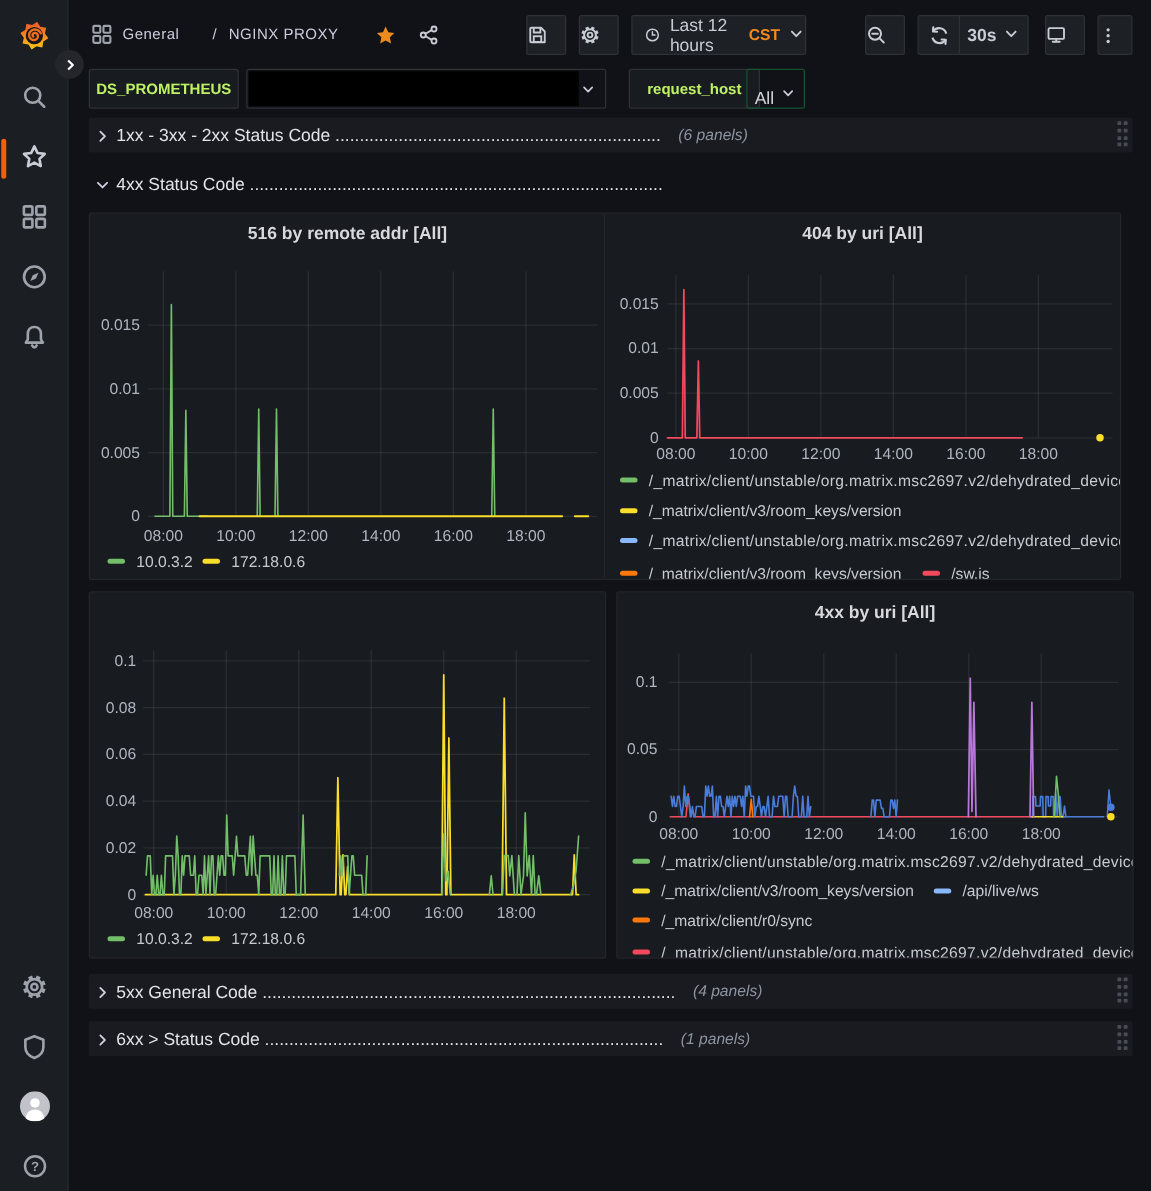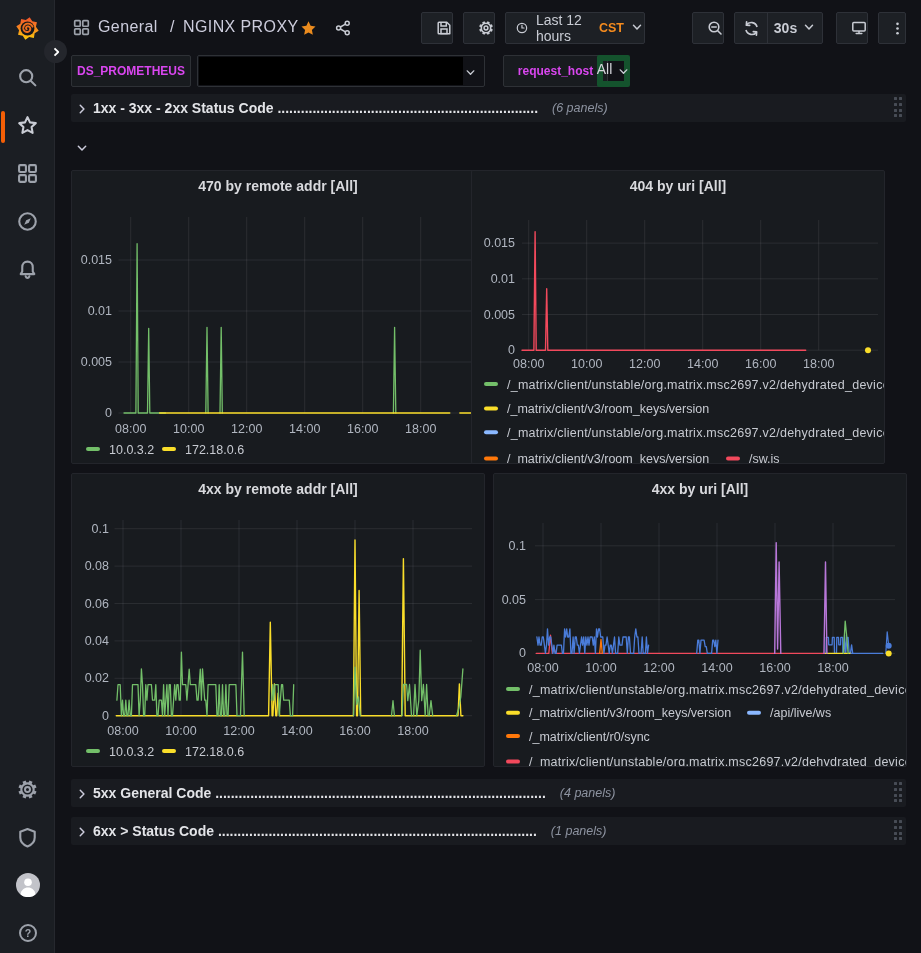--- a/index.html
+++ b/index.html
@@ -1,27 +1,27 @@
 <!DOCTYPE html>
 <html><head><meta charset="utf-8"><style>
 *{margin:0;padding:0;box-sizing:border-box}
 html,body{width:921px;height:953px;background:#111217;font-family:"Liberation Sans",sans-serif;overflow:hidden;position:relative}
 .abs{position:absolute}
 .sidebar{position:absolute;left:0;top:0;width:55px;height:953px;background:#1b1e23;border-right:1px solid #26282e}
 .sbi{position:absolute;left:0;width:55px;display:flex;justify-content:center}
 .topnav{position:absolute;left:55px;top:0;width:866px;height:54px;background:#111217;}
-.navbtn{position:absolute;top:12px;height:32px;background:#1d2025;border:1px solid #2e3138;border-radius:2px;display:flex;align-items:center;justify-content:flex-end}
-.crumb{position:absolute;top:0;height:54px;display:flex;align-items:center;color:#ccccdc;font-size:16px;letter-spacing:0.4px}
+.navbtn{position:absolute;top:12px;height:32px;background:#1d2025;border:1px solid #2e3138;border-radius:2px;display:flex;align-items:center;justify-content:space-between}
+.crumb{position:absolute;top:0;height:54px;display:flex;align-items:center;color:#ccccdc;font-size:12px;letter-spacing:0.4px}
 .subnav{position:absolute;left:55px;top:55px;width:866px;height:40px;background:#111217}
-.vlab{position:absolute;top:0px;height:32px;background:#181b1f;border:1px solid #2e3136;border-radius:2px;display:flex;align-items:center;justify-content:center;color:#d946ef;font-weight:bold;font-size:12px}
+.vlab{position:absolute;top:0px;height:32px;background:#181b1f;border:1px solid #2e3136;border-radius:2px;display:flex;align-items:center;justify-content:center;color:#bef264;font-weight:bold;font-size:12px}
 .panel{position:absolute;background:#181b1f;border:1px solid #23252b;border-radius:2px;overflow:hidden}
 .ptitle{position:absolute;left:0;right:0;top:7px;text-align:center;color:#d8d9dd;font-size:14px;font-weight:bold}
 .rowhead{position:absolute;left:71px;width:835px;height:28px;display:flex;align-items:center;border-radius:2px}
 .rchev{width:22px;display:flex;justify-content:center;align-items:center;margin-top:2px}
-.rtitle{color:#e3e4e8;font-size:14px;font-weight:bold;white-space:nowrap}
+.rtitle{color:#e3e4e8;font-size:14px;font-weight:normal;white-space:nowrap}
 .pcount{color:#8d93a0;font-size:12.5px;font-style:italic;margin-left:14px;white-space:nowrap}
 .draghandle{position:absolute;right:4px;top:3px;width:8px;height:21px}
 .draghandle i{position:absolute;width:2.5px;height:2.5px;border-radius:0.5px;background:#474c55}
 </style></head><body>
 <div class="sidebar"></div>
 <div class="sbi" style="top:17px">
     <svg width="23" height="23" viewBox="0 0 23 23">
 <defs>
         <linearGradient id="gl" x1="0.5" y1="0" x2="0.5" y2="1">
 <stop offset="0" stop-color="#F2542C"></stop>
@@ -200,21 +200,21 @@
   </div>
 <div class="subnav"></div>
 <div class="vlab" style="left:71px;top:55px;width:120px">DS_PROMETHEUS</div>
 <div class="abs" style="left:197px;top:55px;width:288px;height:32px;background:#111217;border:1px solid #2e3136;border-radius:2px">
 <div style="position:absolute;left:1px;top:1px;width:264px;height:28px;background:#000"></div>
 <span style="position:absolute;right:7px;top:9px"><svg width="13" height="13" viewBox="0 0 16 16">
         <path d="M4 6 L8 10.2 L12 6" fill="none" stroke="#c9ccd4" stroke-width="1.7" stroke-linecap="round" stroke-linejoin="round"></path>
       </svg></span>
   </div>
 <div class="vlab" style="left:503px;top:55px;width:105px">request_host</div>
-<div class="abs" style="left:597px;top:55px;width:33px;height:32px;border:6px solid #14532d;border-radius:2px;display:flex;align-items:flex-start;justify-content:center">
+<div class="abs" style="left:597px;top:55px;width:47px;height:32px;border:1px solid #14532d;border-radius:2px;display:flex;align-items:flex-end;justify-content:center">
     <span style="color:#d4d5da;font-size:14px">All</span>
     <span style="margin-left:5px;margin-top:3px"><svg width="13" height="13" viewBox="0 0 16 16">
         <path d="M4 6 L8 10.2 L12 6" fill="none" stroke="#c9ccd4" stroke-width="1.7" stroke-linecap="round" stroke-linejoin="round"></path>
       </svg></span>
   </div>
 <div class="rowhead" style="top:94px;background:#191b20;">
 <span class="rchev">
       <svg width="14" height="14" viewBox="0 0 16 16">
         <path d="M6 3.8 L10.2 8 L6 12.2" fill="none" stroke="#ccccdc" stroke-width="1.7" stroke-linecap="round" stroke-linejoin="round"></path>
       </svg>
@@ -231,23 +231,24 @@
       <i style="left:0px;top:17px"></i>
       <i style="left:5px;top:17px"></i>
     </div>
   </div>
 <div class="rowhead" style="top:133px;">
 <span class="rchev">
       <svg width="14" height="14" viewBox="0 0 16 16">
         <path d="M3.8 6 L8 10.2 L12.2 6" fill="none" stroke="#ccccdc" stroke-width="1.7" stroke-linecap="round" stroke-linejoin="round"></path>
       </svg>
     </span>
+    <span class="rtitle">4xx Status Code .....................................................................................</span>
   </div>
 <div class="panel" style="left:71px;top:170px;width:414px;height:294px">
-<div class="ptitle">470 by remote addr [All]</div>
+<div class="ptitle">516 by remote addr [All]</div>
 <svg width="414" height="294" viewBox="0 0 414 294" style="position:absolute;left:0;top:0" font-family="Liberation Sans">
       <line x1="58.7" y1="46" x2="58.7" y2="242" stroke="rgba(204,204,220,0.10)" stroke-width="1"></line>
       <line x1="116.7" y1="46" x2="116.7" y2="242" stroke="rgba(204,204,220,0.10)" stroke-width="1"></line>
       <line x1="174.7" y1="46" x2="174.7" y2="242" stroke="rgba(204,204,220,0.10)" stroke-width="1"></line>
       <line x1="232.7" y1="46" x2="232.7" y2="242" stroke="rgba(204,204,220,0.10)" stroke-width="1"></line>
       <line x1="290.7" y1="46" x2="290.7" y2="242" stroke="rgba(204,204,220,0.10)" stroke-width="1"></line>
       <line x1="348.7" y1="46" x2="348.7" y2="242" stroke="rgba(204,204,220,0.10)" stroke-width="1"></line>
       <line x1="46.5" y1="242.0" x2="406" y2="242.0" stroke="rgba(204,204,220,0.10)" stroke-width="1"></line>
       <line x1="46.5" y1="191.0" x2="406" y2="191.0" stroke="rgba(204,204,220,0.10)" stroke-width="1"></line>
       <line x1="46.5" y1="140.0" x2="406" y2="140.0" stroke="rgba(204,204,220,0.10)" stroke-width="1"></line>
@@ -269,21 +270,21 @@
       <text x="40" y="144.0" fill="#b0b6c0" font-size="12.5" text-anchor="end">0.01</text>
       <text x="40" y="93.0" fill="#b0b6c0" font-size="12.5" text-anchor="end">0.015</text>
 <g transform="translate(0,278)">
         <rect x="14" y="-2" width="14" height="4" rx="2" fill="#73BF69"></rect>
         <text x="37" y="4.5" fill="#c7cad1" font-size="12.5">10.0.3.2</text>
         <rect x="90" y="-2" width="14" height="4" rx="2" fill="#FADE2A"></rect>
         <text x="113" y="4.5" fill="#c7cad1" font-size="12.5">172.18.0.6</text>
       </g>
     </svg>
 </div>
-<div class="panel" style="left:471px;top:170px;width:414px;height:294px">
+<div class="panel" style="left:483px;top:170px;width:414px;height:294px">
 <div class="ptitle">404 by uri [All]</div>
 <svg width="414" height="294" viewBox="0 0 414 294" style="position:absolute;left:0;top:0" font-family="Liberation Sans">
       <line x1="56.7" y1="49" x2="56.7" y2="179.2" stroke="rgba(204,204,220,0.10)" stroke-width="1"></line>
       <line x1="114.7" y1="49" x2="114.7" y2="179.2" stroke="rgba(204,204,220,0.10)" stroke-width="1"></line>
       <line x1="172.7" y1="49" x2="172.7" y2="179.2" stroke="rgba(204,204,220,0.10)" stroke-width="1"></line>
       <line x1="230.7" y1="49" x2="230.7" y2="179.2" stroke="rgba(204,204,220,0.10)" stroke-width="1"></line>
       <line x1="288.7" y1="49" x2="288.7" y2="179.2" stroke="rgba(204,204,220,0.10)" stroke-width="1"></line>
       <line x1="346.7" y1="49" x2="346.7" y2="179.2" stroke="rgba(204,204,220,0.10)" stroke-width="1"></line>
       <line x1="50" y1="179.2" x2="406" y2="179.2" stroke="rgba(204,204,220,0.10)" stroke-width="1"></line>
       <line x1="50" y1="143.5" x2="406" y2="143.5" stroke="rgba(204,204,220,0.10)" stroke-width="1"></line>
@@ -309,21 +310,20 @@
         <rect x="12" y="259.3" width="14" height="4" rx="2" fill="#8AB8FF"></rect>
         <text x="35" y="265.8" fill="#c7cad1" font-size="12.5" letter-spacing="0.25">/_matrix/client/unstable/org.matrix.msc2697.v2/dehydrated_device</text>
         <rect x="12" y="285.5" width="14" height="4" rx="2" fill="#FF780A"></rect>
         <text x="35" y="292.0" fill="#c7cad1" font-size="12.5">/_matrix/client/v3/room_keys/version</text>
         <rect x="254" y="285.5" width="14" height="4" rx="2" fill="#F2495C"></rect>
         <text x="277" y="292.0" fill="#c7cad1" font-size="12.5">/sw.js</text>
       </g>
     </svg>
 </div>
 <div class="panel" style="left:71px;top:473px;width:414px;height:294px">
-<div class="ptitle">4xx by remote addr [All]</div>
 <svg width="414" height="294" viewBox="0 0 414 294" style="position:absolute;left:0;top:0" font-family="Liberation Sans">
       <line x1="51.0" y1="46" x2="51.0" y2="241.7" stroke="rgba(204,204,220,0.10)" stroke-width="1"></line>
       <line x1="109.0" y1="46" x2="109.0" y2="241.7" stroke="rgba(204,204,220,0.10)" stroke-width="1"></line>
       <line x1="167.0" y1="46" x2="167.0" y2="241.7" stroke="rgba(204,204,220,0.10)" stroke-width="1"></line>
       <line x1="225.0" y1="46" x2="225.0" y2="241.7" stroke="rgba(204,204,220,0.10)" stroke-width="1"></line>
       <line x1="283.0" y1="46" x2="283.0" y2="241.7" stroke="rgba(204,204,220,0.10)" stroke-width="1"></line>
       <line x1="341.0" y1="46" x2="341.0" y2="241.7" stroke="rgba(204,204,220,0.10)" stroke-width="1"></line>
       <line x1="42.5" y1="241.7" x2="400" y2="241.7" stroke="rgba(204,204,220,0.10)" stroke-width="1"></line>
       <line x1="42.5" y1="204.3" x2="400" y2="204.3" stroke="rgba(204,204,220,0.10)" stroke-width="1"></line>
       <line x1="42.5" y1="166.9" x2="400" y2="166.9" stroke="rgba(204,204,220,0.10)" stroke-width="1"></line>

